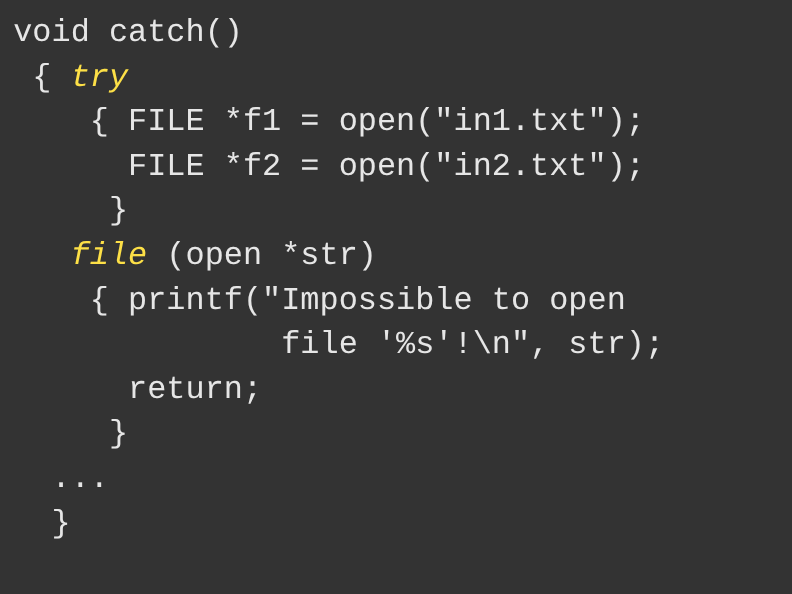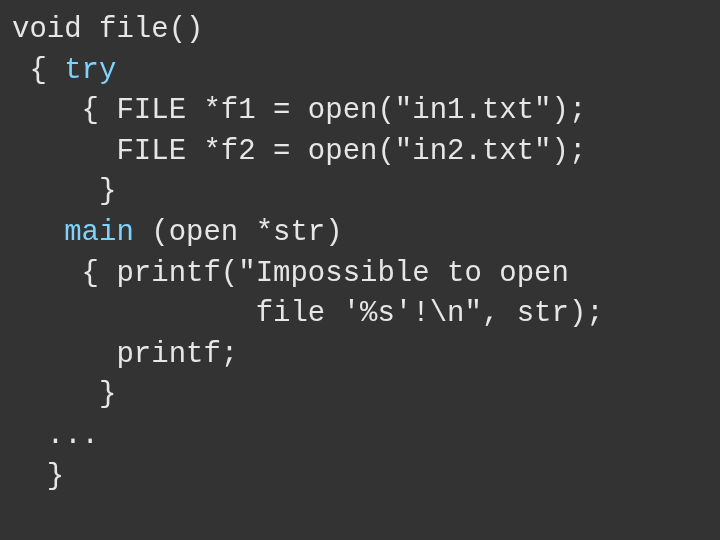--- a/index.html
+++ b/index.html
@@ -12,29 +12,29 @@
   }
   pre.code {
     margin: 0;
     padding: 10px 10px 10px 12px;
     font-family: Consolas, "Courier New", monospace;
     font-size: 29px;
     line-height: 1.4;
     color: #e6e6e6;
     white-space: pre;
   }
-  .kw { color: #7dd3fc; }
+  .kw { color: #fde047; font-style: italic; }
 </style>
 </head>
 <body>
 
-<pre class="code"><span>void file()</span>
+<pre class="code"><span>void catch()</span>
 <span><span> { </span><span class="kw">try</span></span>
 <span>    { FILE *f1 = open("in1.txt");</span>
 <span>      FILE *f2 = open("in2.txt");</span>
 <span>     }</span>
-<span><span>   </span><span class="kw">main</span><span> (open *str)</span></span>
+<span><span>   </span><span class="kw">file</span><span> (open *str)</span></span>
 <span>    { printf("Impossible to open</span>
 <span>              file '%s'!\n", str);</span>
-<span>      printf;</span>
+<span>      return;</span>
 <span>     }</span>
 <span>  ...</span>
 <span>  }</span></pre>
 
 </body></html>

